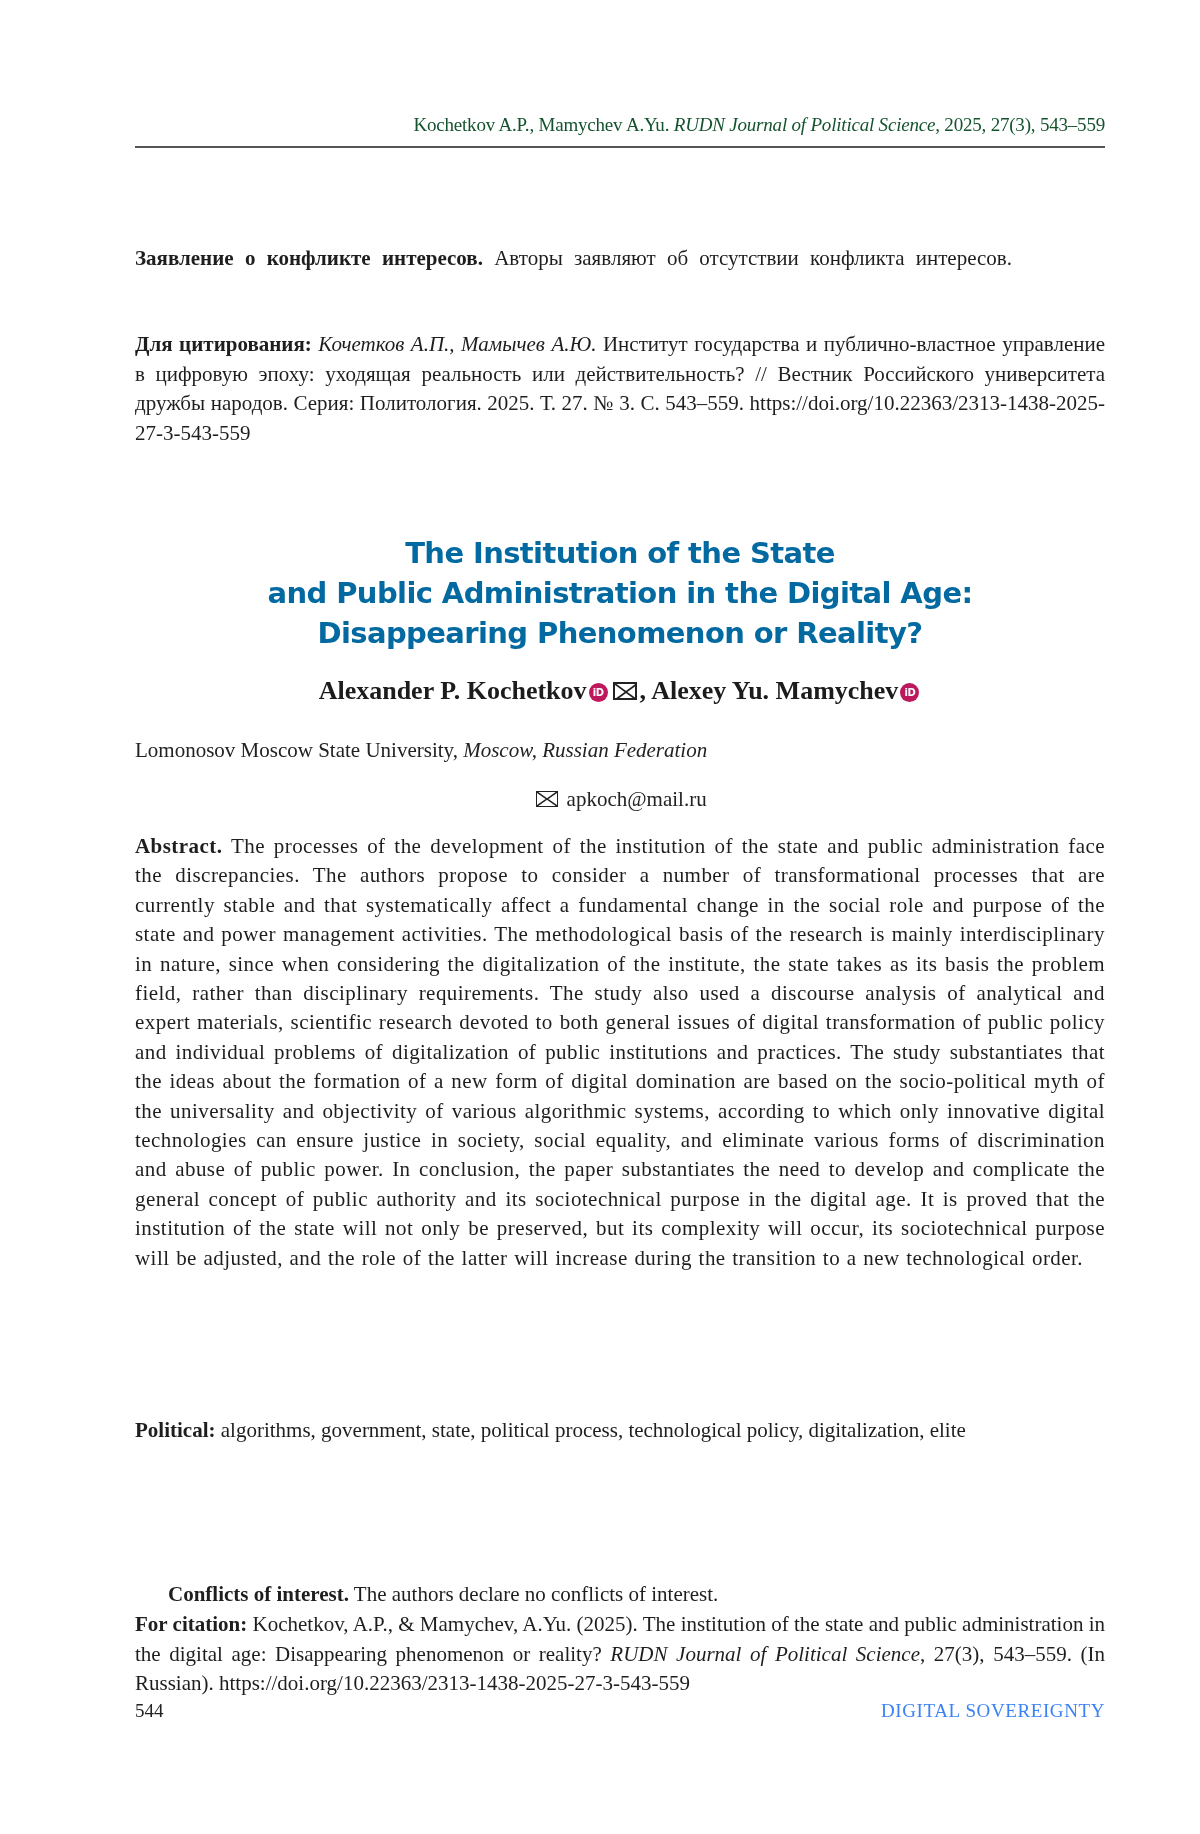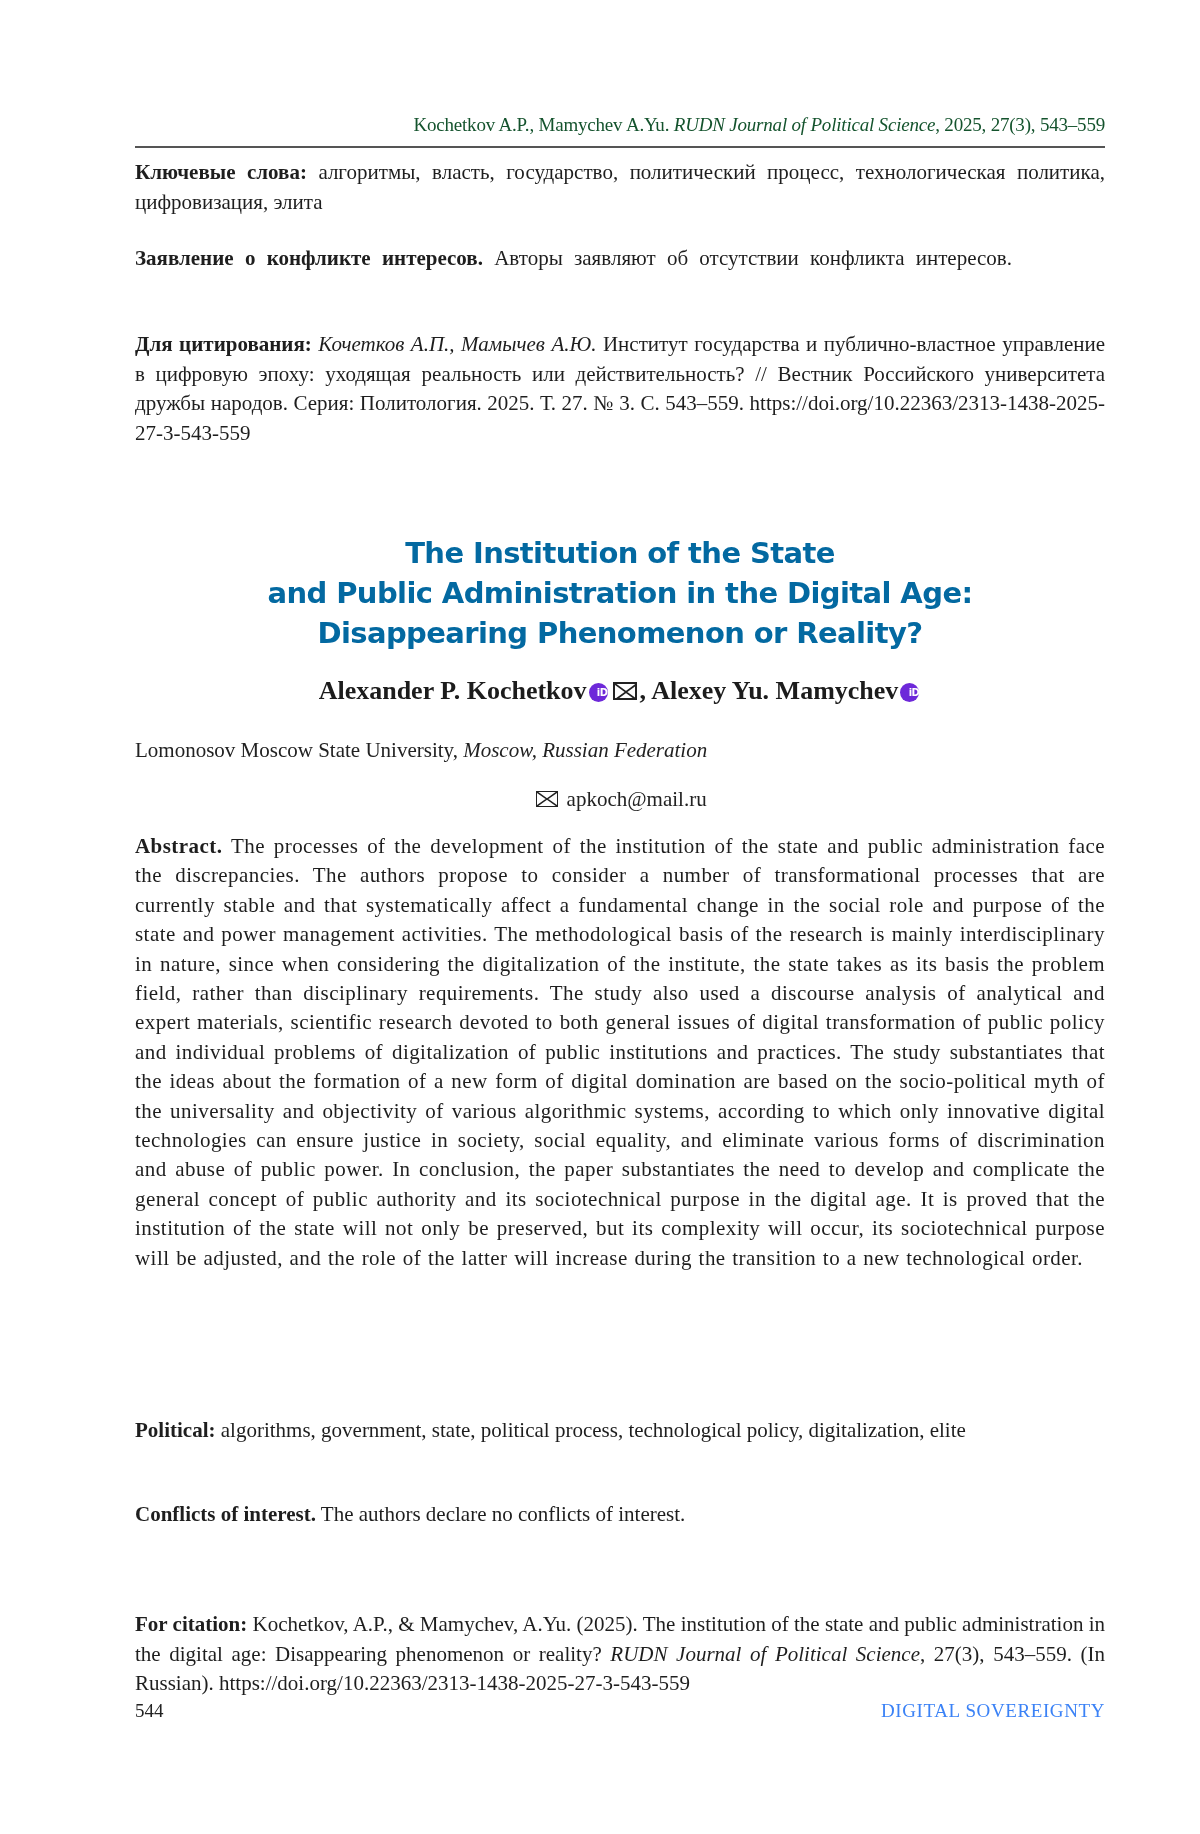--- a/index.html
+++ b/index.html
@@ -23,53 +23,52 @@
     #ru-citation { top: 330px; }
 
     .title { position: absolute; left: 135px; top: 533px; width: 970px; text-align: center;
              font-family: "DejaVu Sans", "Liberation Sans", sans-serif; font-weight: bold;
              font-size: 29px; line-height: 40px; letter-spacing: -0.6px; color: #0369a1; }
     .title div { display: block; }
 
     .authors { position: absolute; left: 135px; top: 676px; width: 970px; text-align: center;
                font-size: 26px; font-weight: bold; color: #1c1c1c; white-space: nowrap; }
     .orcid { display: inline-block; width: 19px; height: 19px; border-radius: 50%;
-             background: #6d28d9; color: #fff; font-family: "DejaVu Sans", sans-serif;
-             font-size: 10px; line-height: 19px; text-align: right; font-weight: bold;
+             background: #be185d; color: #fff; font-family: "DejaVu Sans", sans-serif;
+             font-size: 10px; line-height: 19px; text-align: center; font-weight: bold;
              vertical-align: 3px; margin: 0 2px; letter-spacing: -0.5px; }
     .env { display: inline-block; width: 24px; height: 18px; border: 2px solid #222;
            box-sizing: border-box; position: relative; vertical-align: -1px; margin: 0 3px;
            overflow: hidden; }
     .env svg { position: absolute; left: 0; top: 0; }
 
     .affil { position: absolute; left: 135px; top: 738px; width: 970px; text-align: left;
              font-size: 21px; color: #222; }
     .affil i { font-style: italic; }
     .email { position: absolute; left: 135px; top: 774px; width: 970px; text-align: center;
              font-size: 21px; color: #222; margin-top: 13px; }
     .email .env { width: 22px; height: 16px; border-width: 1.5px; vertical-align: -1px; }
 
     #abstract { top: 832px; line-height: 29.4px; letter-spacing: 0.45px; word-spacing: 1px; }
     #en-keywords { top: 1416px; }
-    #en-conflict { top: 1500px; }
+    #en-conflict { top: 1580px; margin-left: 33px; }
     #en-citation { top: 1610px; }
 
     .folio-left { position: absolute; left: 135px; top: 1700px; font-size: 19px; color: #222; }
     .folio-right { position: absolute; right: 95px; top: 1700px; font-size: 19px; color: #3b82f6;
                    letter-spacing: 0.6px; }
   </style>
 </head>
 <body>
 
 <div class="page">
 
   <div class="running-head"><span>Kochetkov A.P., Mamychev A.Yu.</span> <span class="it">RUDN Journal of Political Science</span><span>, 2025, 27(3), 543–559</span></div>
   <div class="head-rule"></div>
 
-  <div class="block" id="ru-keywords"><b>Ключевые слова:</b><span> алгоритмы, власть, государство, политический процесс, технологическая политика, цифровизация, элита</span></div>
 
   <div class="block" id="ru-conflict"><b>Заявление о конфликте интересов.</b><span> Авторы заявляют об отсутствии конфликта интересов.</span></div>
 
   <div class="block" id="ru-citation"><b>Для цитирования:</b><i> Кочетков А.П., Мамычев А.Ю.</i><span> Институт государства и публично-властное управление в цифровую эпоху: уходящая реальность или действительность? // Вестник Российского университета дружбы народов. Серия: Политология. 2025. Т. 27. № 3. С. 543–559. https://doi.org/10.22363/2313-1438-2025-27-3-543-559</span></div>
 
   <div class="title">
     <div>The Institution of the State</div>
     <div>and Public Administration in the Digital Age:</div>
     <div>Disappearing Phenomenon or Reality?</div>
   </div>

